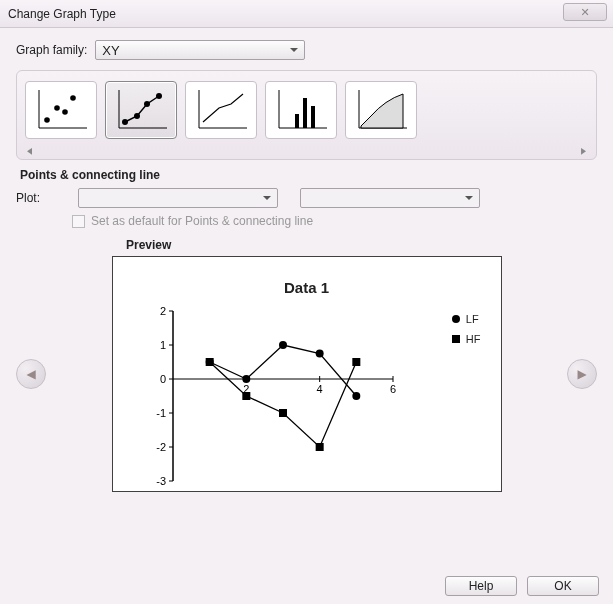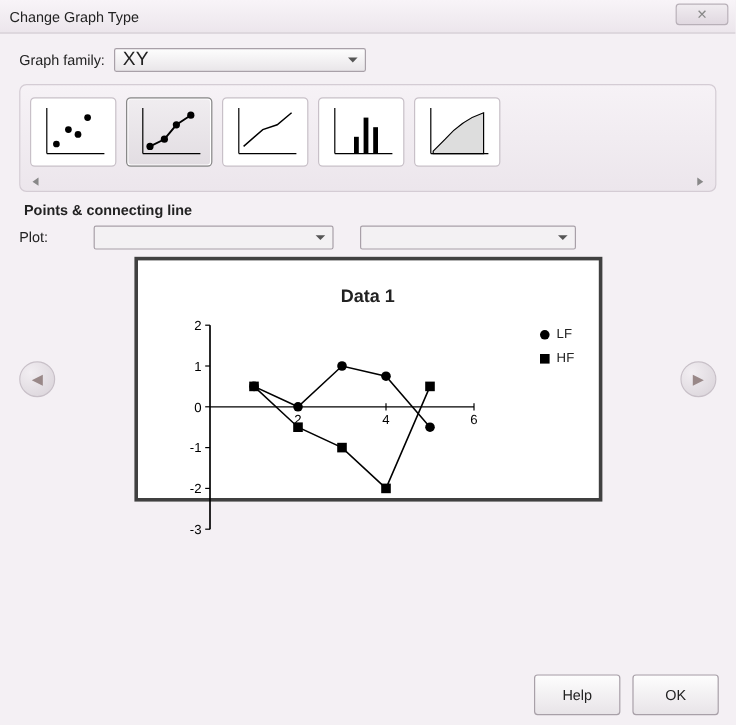--- a/index.html
+++ b/index.html
@@ -49,21 +49,21 @@
   label.bold { font-weight: normal; }
   .select {
     position: relative;
     background: linear-gradient(#fdfdfd,#e9e6e9);
     border: 1px solid #a8a0a8;
     border-radius: 2px;
     height: 20px;
     display: flex;
     align-items: center;
     padding: 0 20px 0 6px;
-    font-size: 16px;
+    font-size: 13px;
   }
   .select:after {
     content: "";
     position: absolute;
     right: 6px;
     top: 7px;
     border: 4px solid transparent;
     border-top-color: #555;
   }
   .select.disabled { color:#aaa; background:#f3f1f3; }
@@ -135,23 +135,23 @@
   }
   .nav-circle {
     width:30px;height:30px;border-radius:50%;
     background: radial-gradient(circle at 30% 30%, #f2eef2, #d8d2d8);
     border:1px solid #c8c0c8;
     display:flex;align-items:center;justify-content:center;
     color:#988;
   }
   .preview-box {
     flex:0 0 390px;
-    height:204px;
+    height:236px;
     background:#fff;
-    border:3px solid #404040;
+    border:1px solid #404040;
     position:relative;
     margin:0 auto;
   }
   .chart-title {
     position:absolute;
     left:0; right:0;
     top:22px;
     text-align:center;
     font-weight:bold;
     font-size:15px;
@@ -183,21 +183,21 @@
   }
   .footer {
     position:absolute;
     bottom:8px;
     right:14px;
     display:flex;
     gap:10px;
   }
   .btn {
     min-width:72px;
-    height:34px;
+    height:20px;
     background:linear-gradient(#fdfdfd,#e8e4e8);
     border:1px solid #a8a0a8;
     border-radius:3px;
     display:flex;align-items:center;justify-content:center;
     font-size:12px;
   }
 </style>
 </head>
 <body>
 
@@ -275,21 +275,26 @@
   <div class="plot-row">
     <label class="bold" style="width:40px">Plot:</label>
     <div class="select disabled" style="width:200px">
       <span></span>
     </div>
     <div class="select disabled" style="width:180px">
       <span></span>
     </div>
   </div>
 
-
+  <div class="checkbox">
+    <div class="box"></div>
+    <span>Set as default for Points &amp; connecting line</span>
+  </div>
+
+  <div class="preview-label">Preview</div>
 
   <div class="preview-area">
     <div class="nav-circle">
       <span>◀</span>
     </div>
     <div style="flex:1;display:flex;justify-content:center;">
       <div class="preview-box">
         <div class="chart-title">Data 1</div>
         <svg class="chart-svg" id="chart" viewBox="0 0 260 190">
             <line x1="30" y1="176" x2="30" y2="6" stroke="#000"></line>

